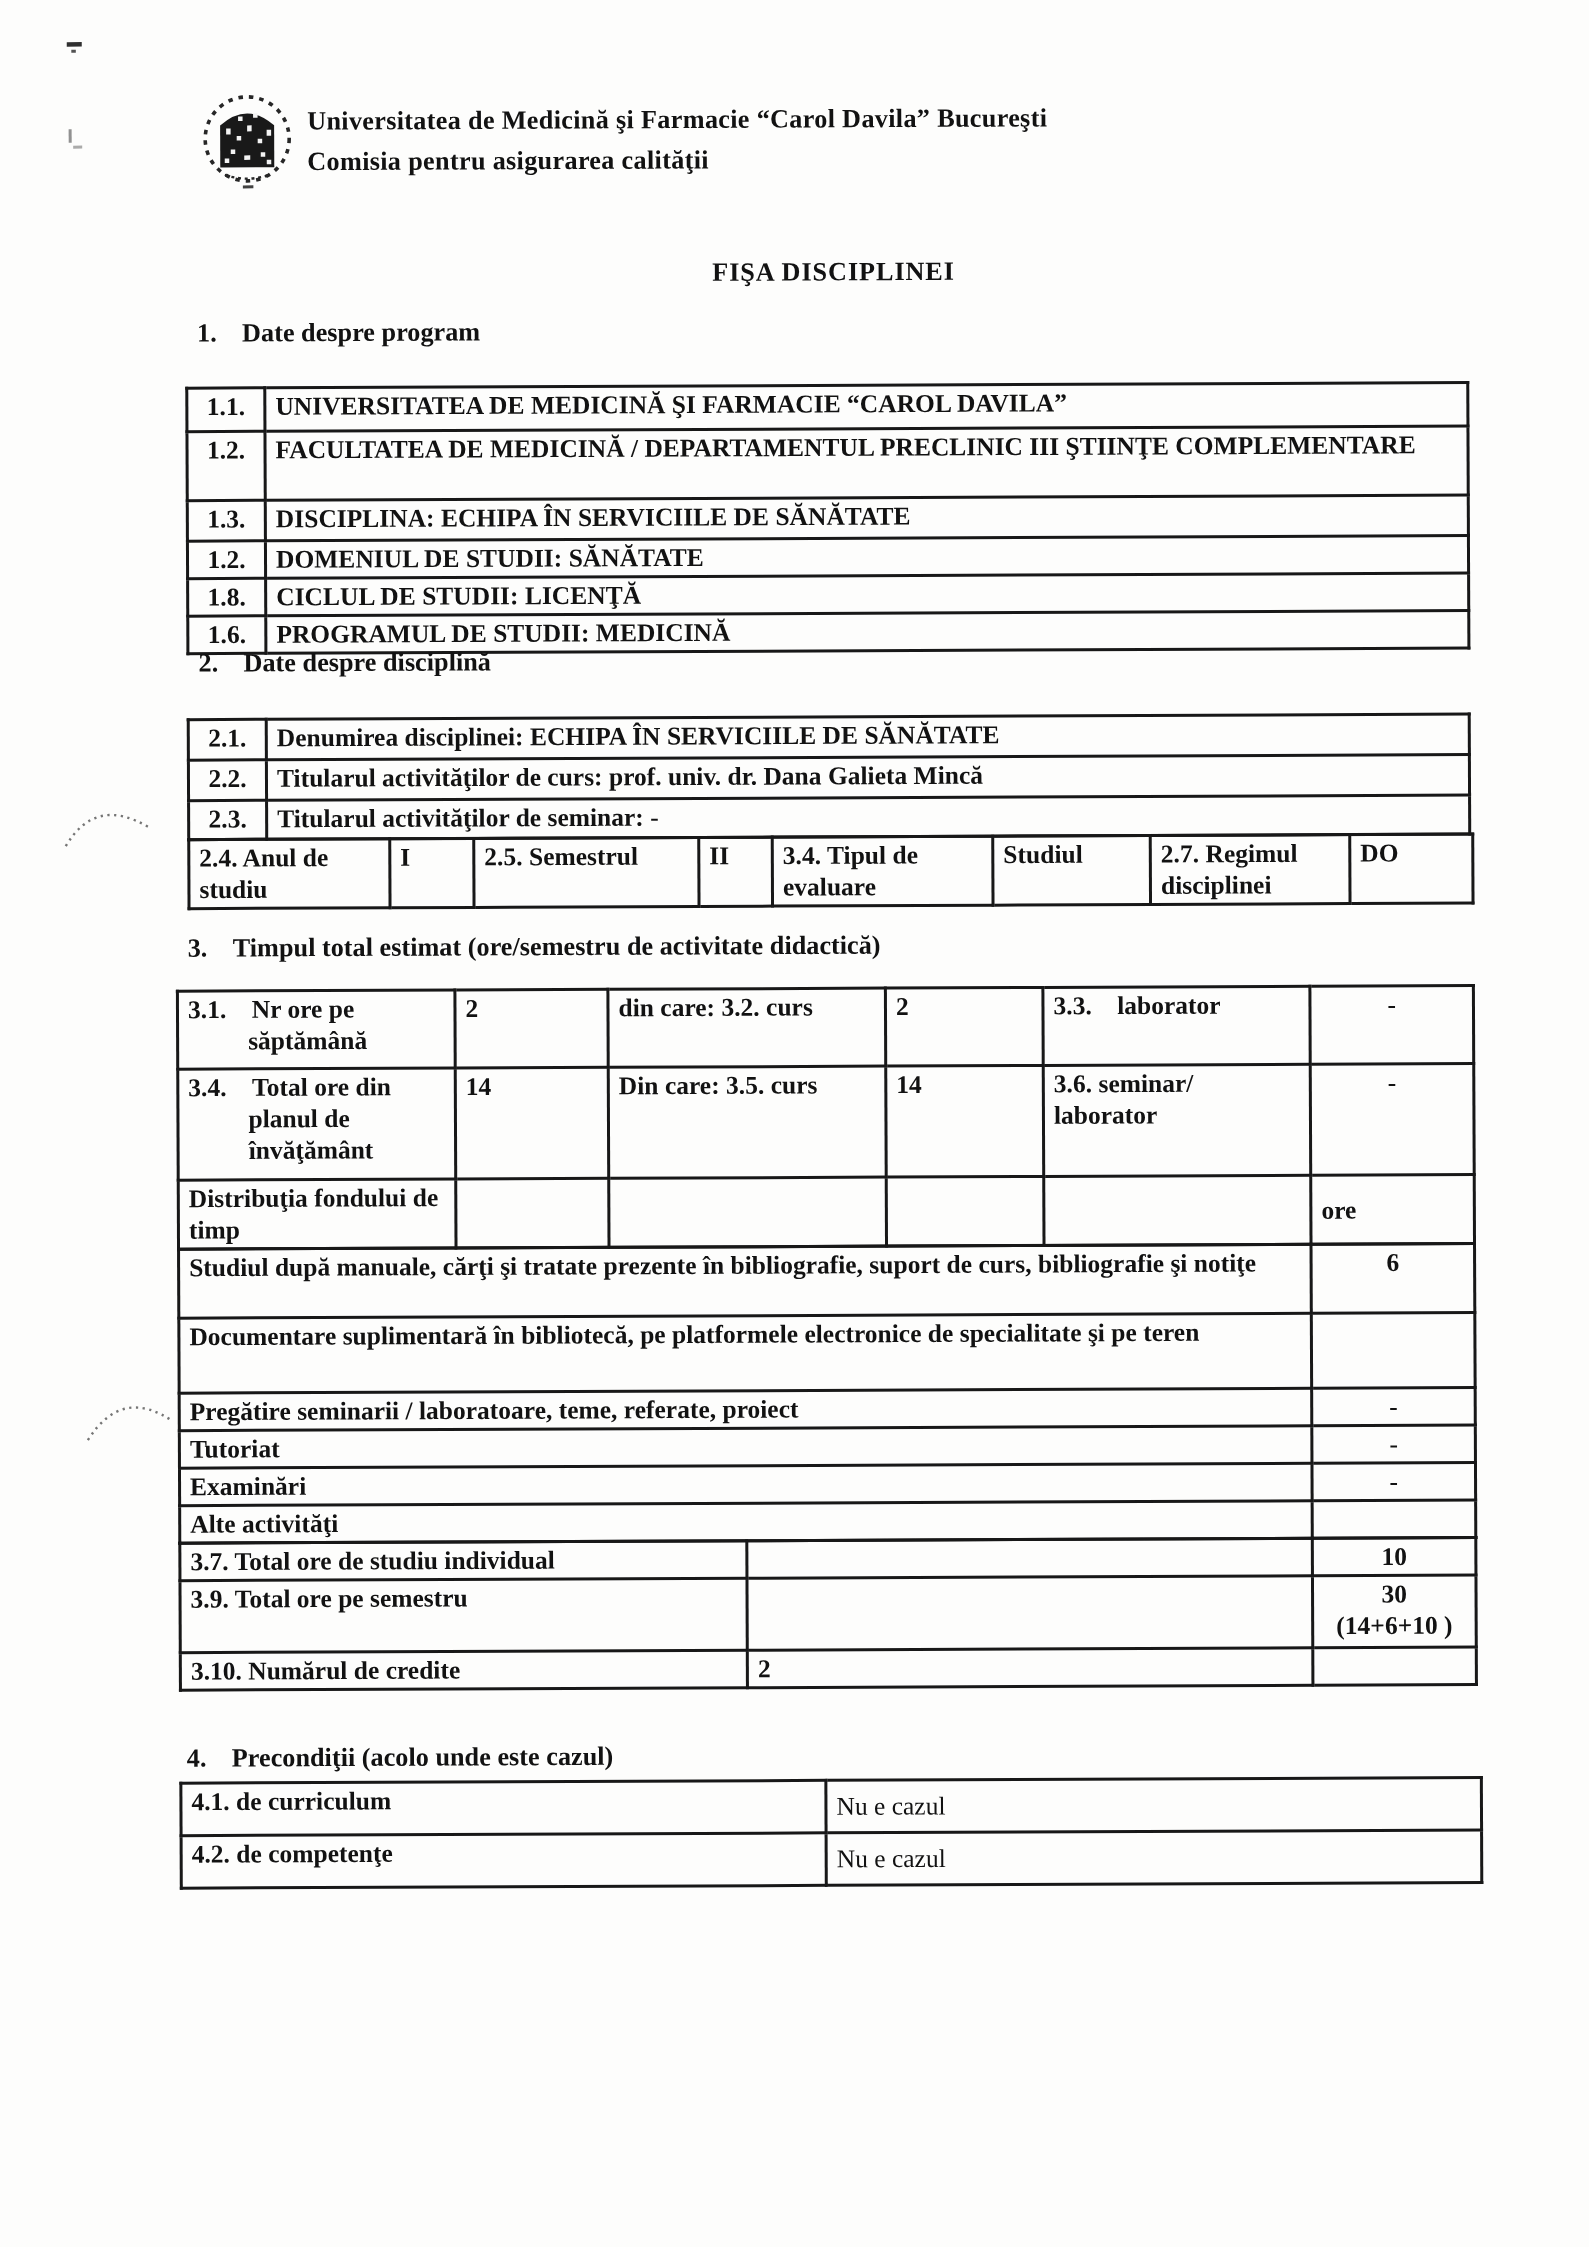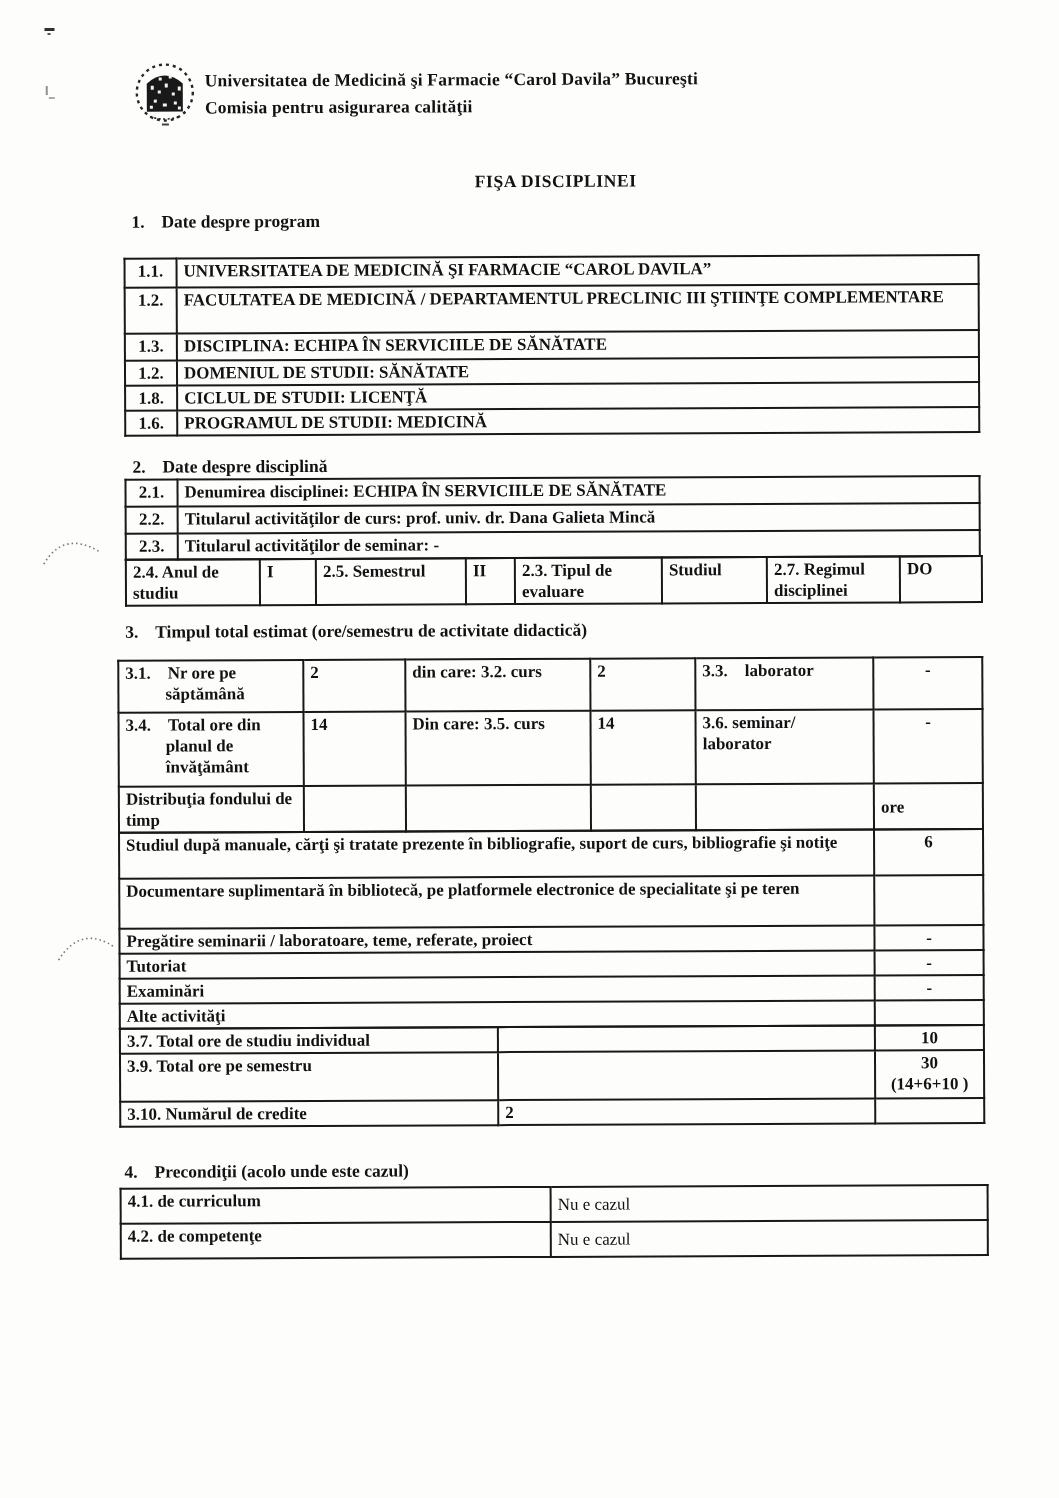--- a/index.html
+++ b/index.html
@@ -124,21 +124,21 @@
               <td>CICLUL DE STUDII: LICENŢĂ</td>
             </tr>
         <tr style="height:24px;">
               <td class="num">1.6.</td>
               <td>PROGRAMUL DE STUDII: MEDICINĂ</td>
             </tr>
       </tbody>
         </table>
     </div>
 
-    <div class="sec-h" style="left:133px;top:455px;">
+    <div class="sec-h" style="left:133px;top:430px;">
       <span class="num">2.</span><span>Date despre disciplină</span>
     </div>
     <div class="tstack" style="left:125px;top:477px;">
       <table style="width:856px;">
         <colgroup>
             <col style="width:52px;">
             <col>
           </colgroup>
         <tbody>
             <tr style="height:27px;">
@@ -165,21 +165,21 @@
             <col style="width:105px;">
             <col style="width:133px;">
             <col style="width:82px;">
           </colgroup>
         <tbody>
             <tr style="height:45px;">
           <td>2.4. Anul de studiu</td>
           <td>I</td>
           <td>2.5. Semestrul</td>
           <td>II</td>
-          <td>2.3.  Tipul  de evaluare</td>
+          <td>3.4.  Tipul  de evaluare</td>
           <td>Studiul</td>
           <td>2.7. Regimul disciplinei</td>
           <td>DO</td>
         </tr>
       </tbody>
         </table>
     </div>
 
     <div class="sec-h" style="left:125px;top:620px;">
       <span class="num">3.</span><span>Timpul total estimat (ore/semestru de activitate didactică)</span>

